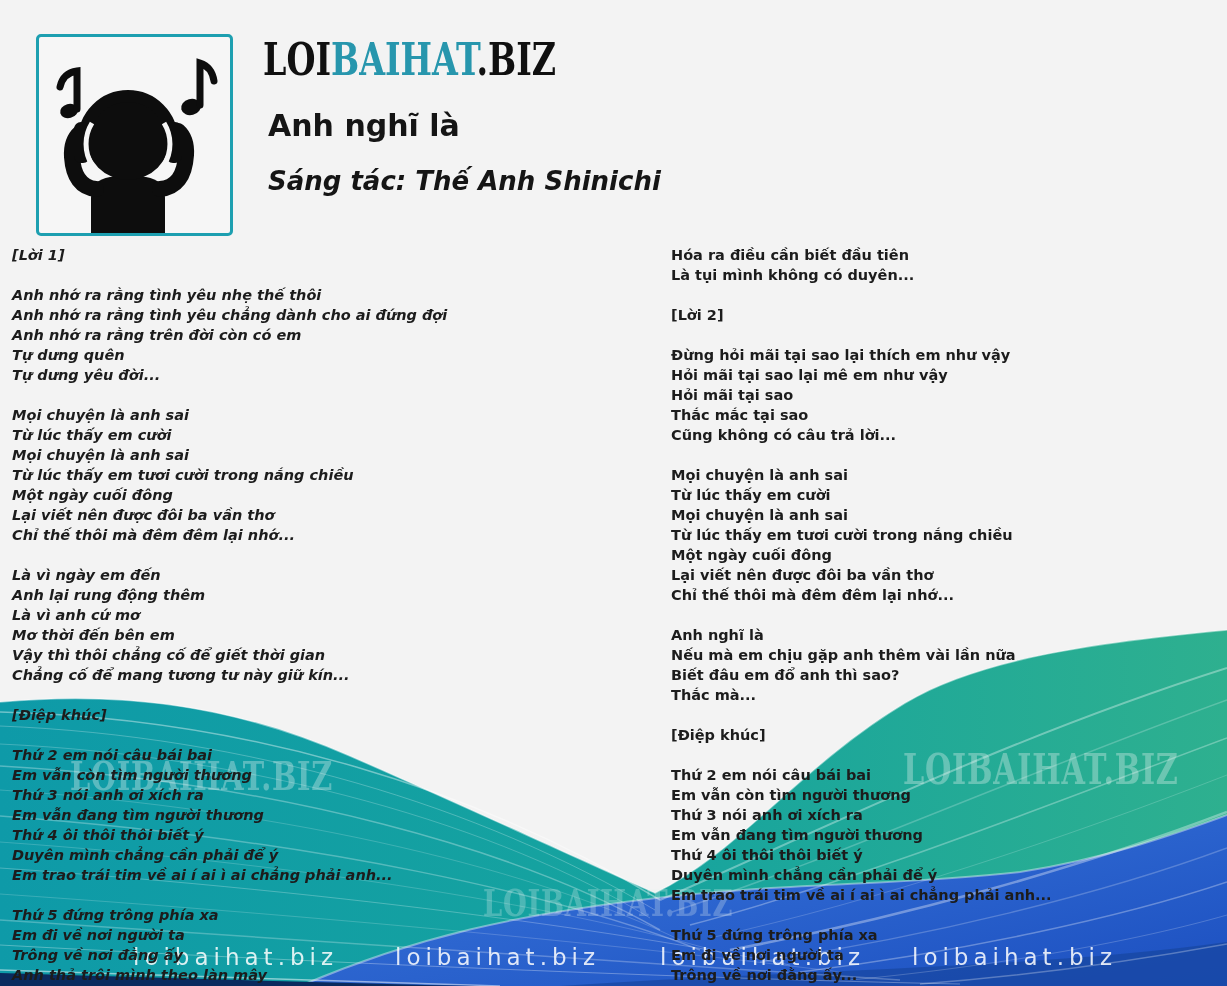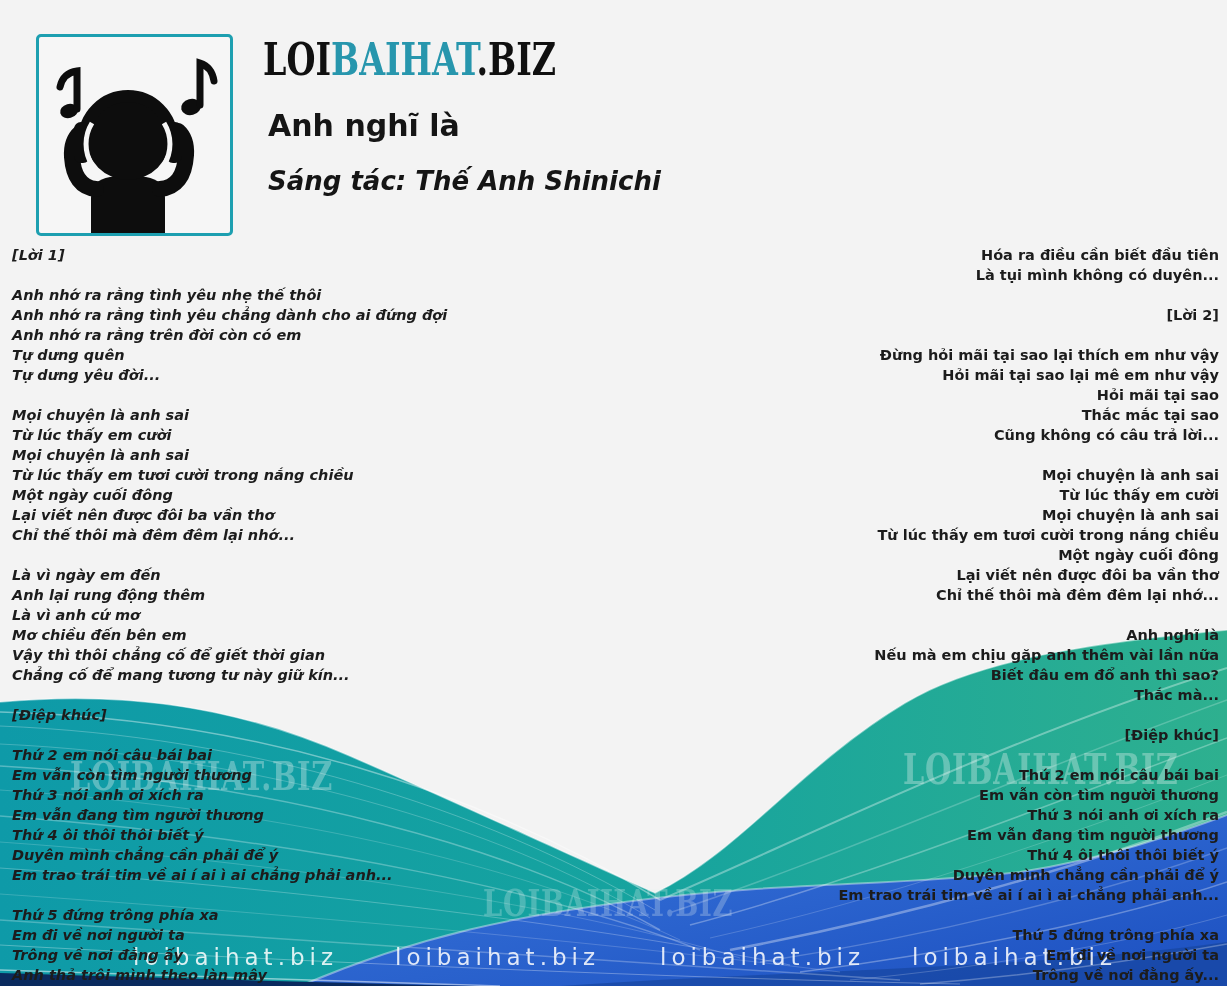--- a/index.html
+++ b/index.html
@@ -24,21 +24,21 @@
   .site-title{position:absolute;left:263px;top:33px;z-index:3;white-space:nowrap;
               font-family:"DejaVu Serif","Liberation Serif",serif;font-weight:bold;font-size:45px;
               transform:scaleX(.74);transform-origin:0 0;color:#101010;letter-spacing:0px;}
   .site-title .teal{color:#2796ad;}
   .song-title{position:absolute;left:268px;top:108px;z-index:3;font-weight:bold;font-size:30px;color:#151515;}
   .composer{position:absolute;left:268px;top:166px;z-index:3;font-weight:bold;font-style:italic;
             font-size:26px;color:#151515;text-align:right;}
   
   .col{position:absolute;top:245px;z-index:4;}
   .col-left{left:12px;width:650px;font-style:italic;}
-  .col-right{left:671px;width:548px;text-align:right;}
+  .col-right{left:671px;width:548px;}
   .lyric-line{height:20px;line-height:20px;font-size:14.5px;font-weight:bold;color:#1c1c1c;white-space:nowrap;}
 </style>
 </head>
 <body>
 
 <div class="page">
 
   <svg class="waves" viewBox="0 0 1227 986">
     <defs>
       <linearGradient id="tealGrad" x1="0" y1="0" x2="1" y2="0">
@@ -150,21 +150,21 @@
       <div class="lyric-line">Từ lúc thấy em cười</div>
       <div class="lyric-line">Mọi chuyện là anh sai</div>
       <div class="lyric-line">Từ lúc thấy em tươi cười trong nắng chiều</div>
       <div class="lyric-line">Một ngày cuối đông</div>
       <div class="lyric-line">Lại viết nên được đôi ba vần thơ</div>
       <div class="lyric-line">Chỉ thế thôi mà đêm đêm lại nhớ...</div>
       <div class="lyric-line">&nbsp;</div>
       <div class="lyric-line">Là vì ngày em đến</div>
       <div class="lyric-line">Anh lại rung động thêm</div>
       <div class="lyric-line">Là vì anh cứ mơ</div>
-      <div class="lyric-line">Mơ chiều đến bên em</div>
+      <div class="lyric-line">Mơ thời đến bên em</div>
       <div class="lyric-line">Vậy thì thôi chẳng cố để giết thời gian</div>
       <div class="lyric-line">Chẳng cố để mang tương tư này giữ kín...</div>
       <div class="lyric-line">&nbsp;</div>
       <div class="lyric-line">[Điệp khúc]</div>
       <div class="lyric-line">&nbsp;</div>
       <div class="lyric-line">Thứ 2 em nói câu bái bai</div>
       <div class="lyric-line">Em vẫn còn tìm người thương</div>
       <div class="lyric-line">Thứ 3 nói anh ơi xích ra</div>
       <div class="lyric-line">Em vẫn đang tìm người thương</div>
       <div class="lyric-line">Thứ 4 ôi thôi thôi biết ý</div>

